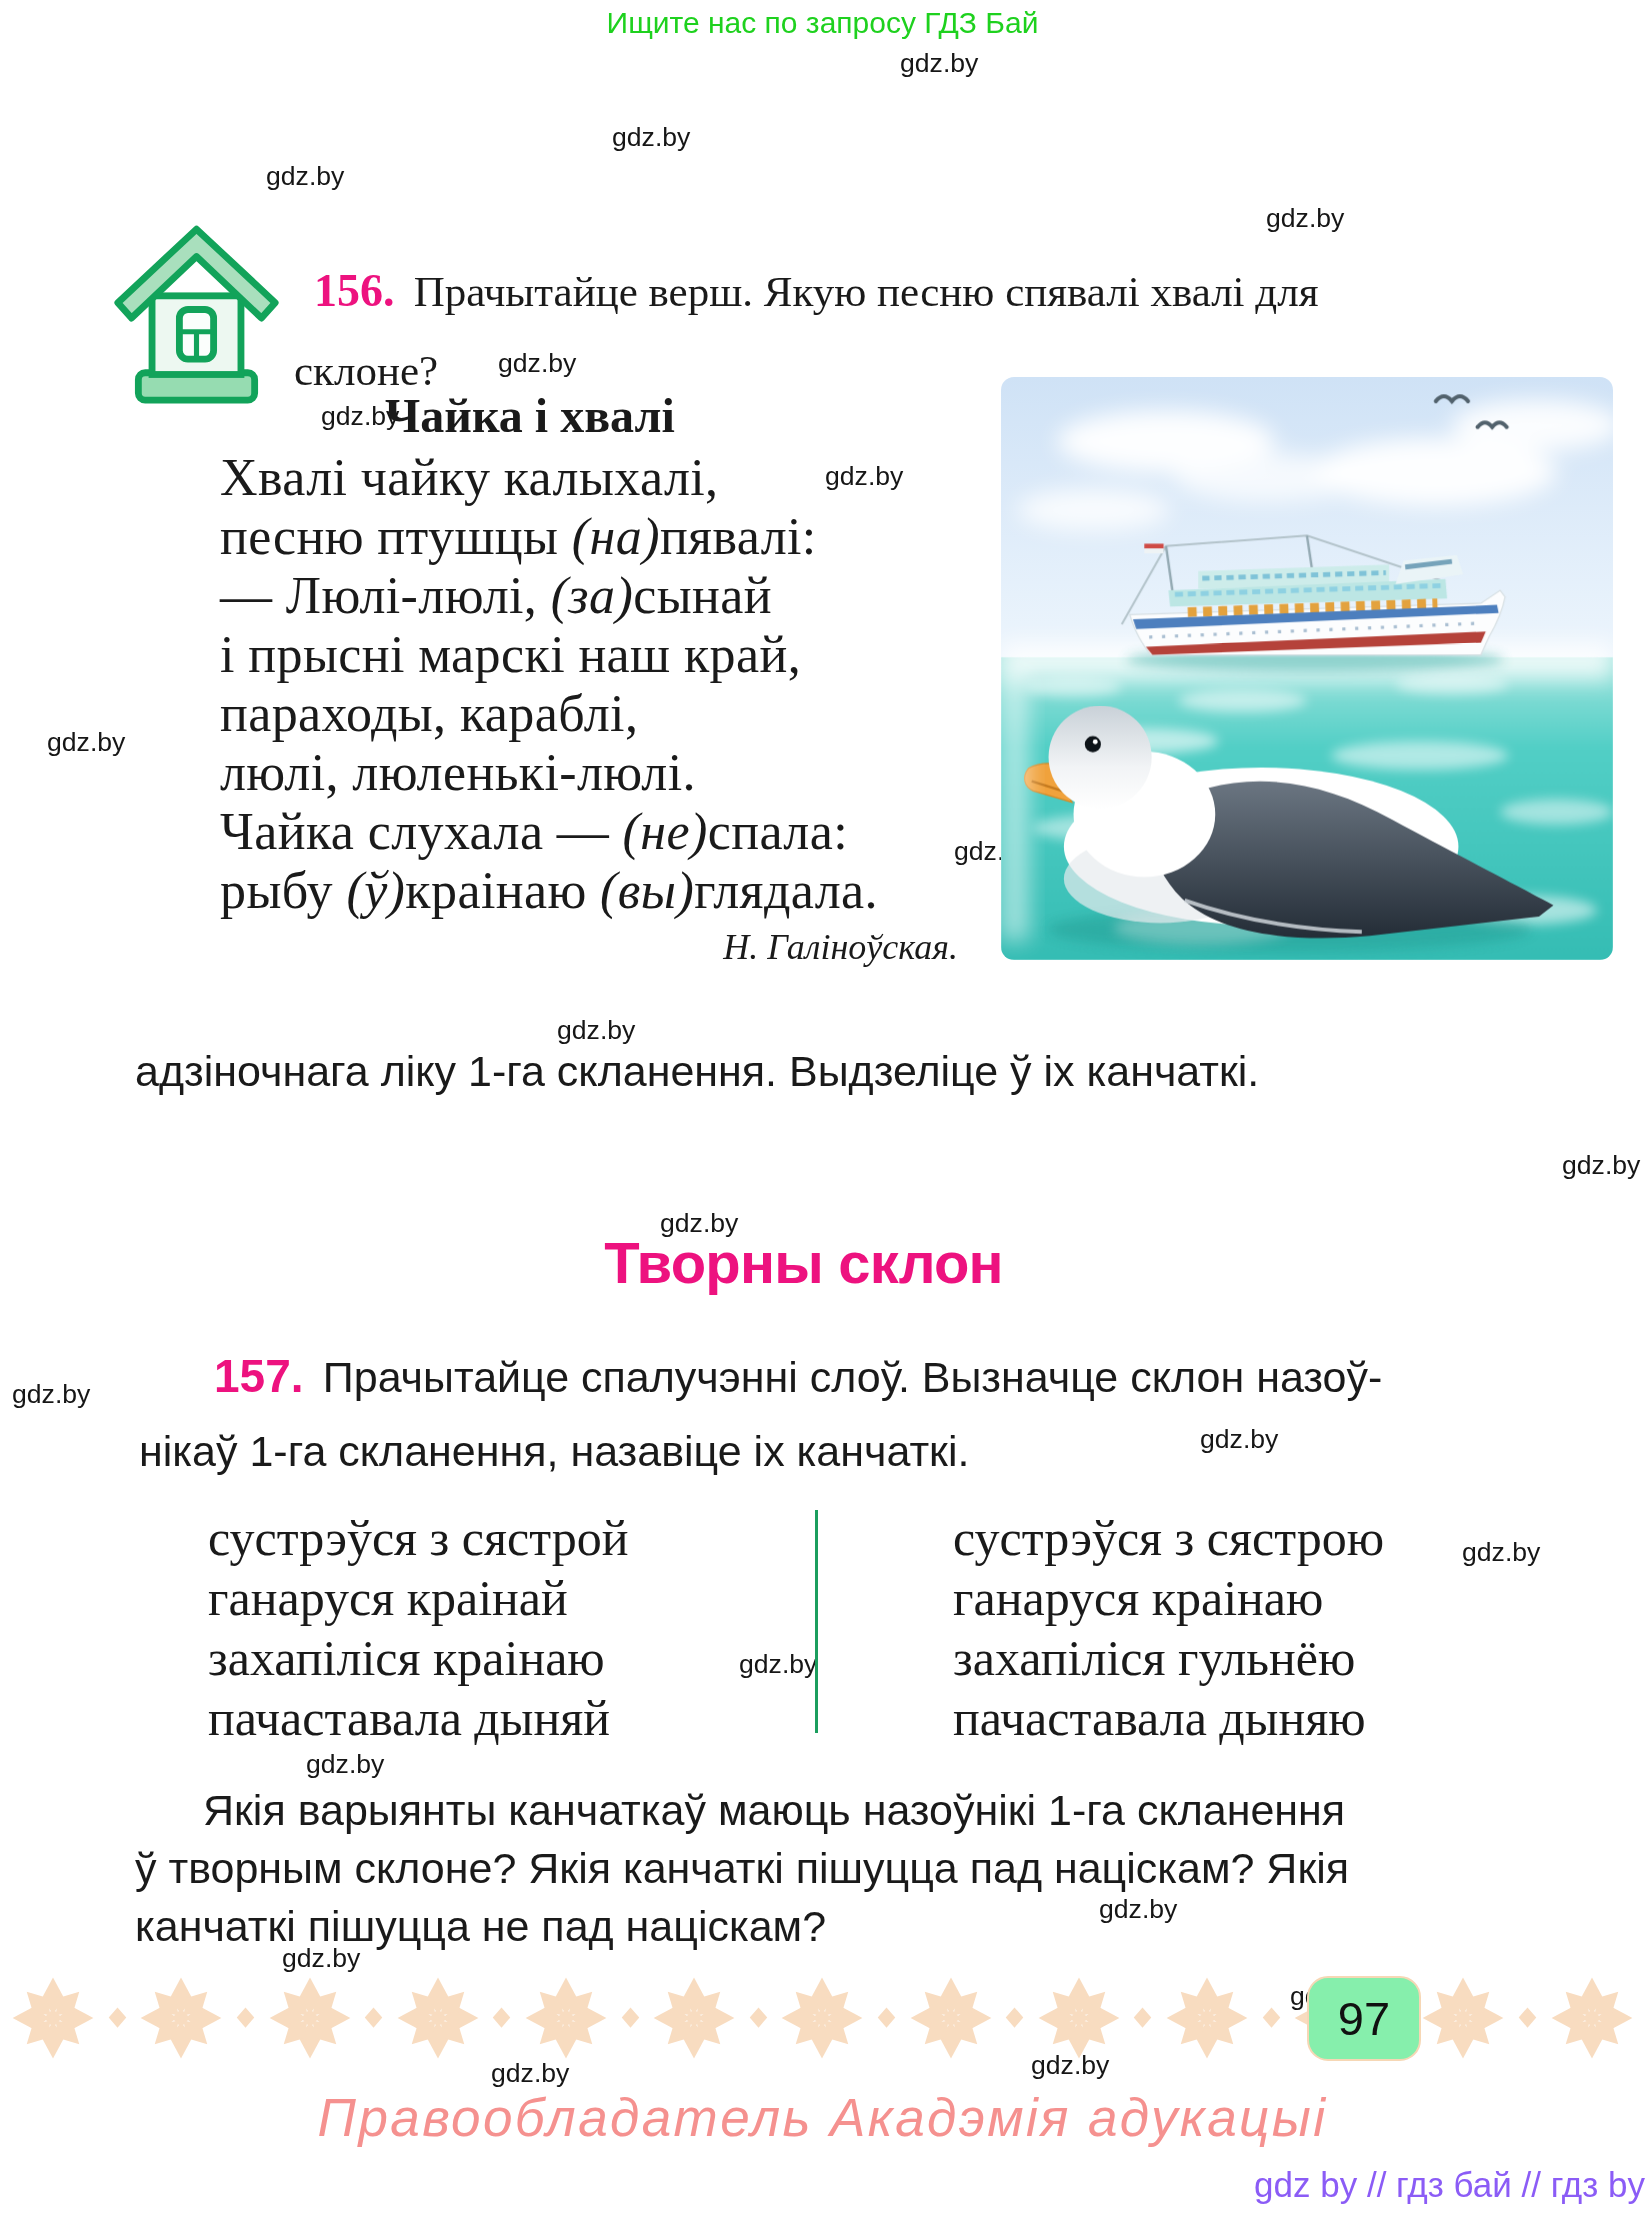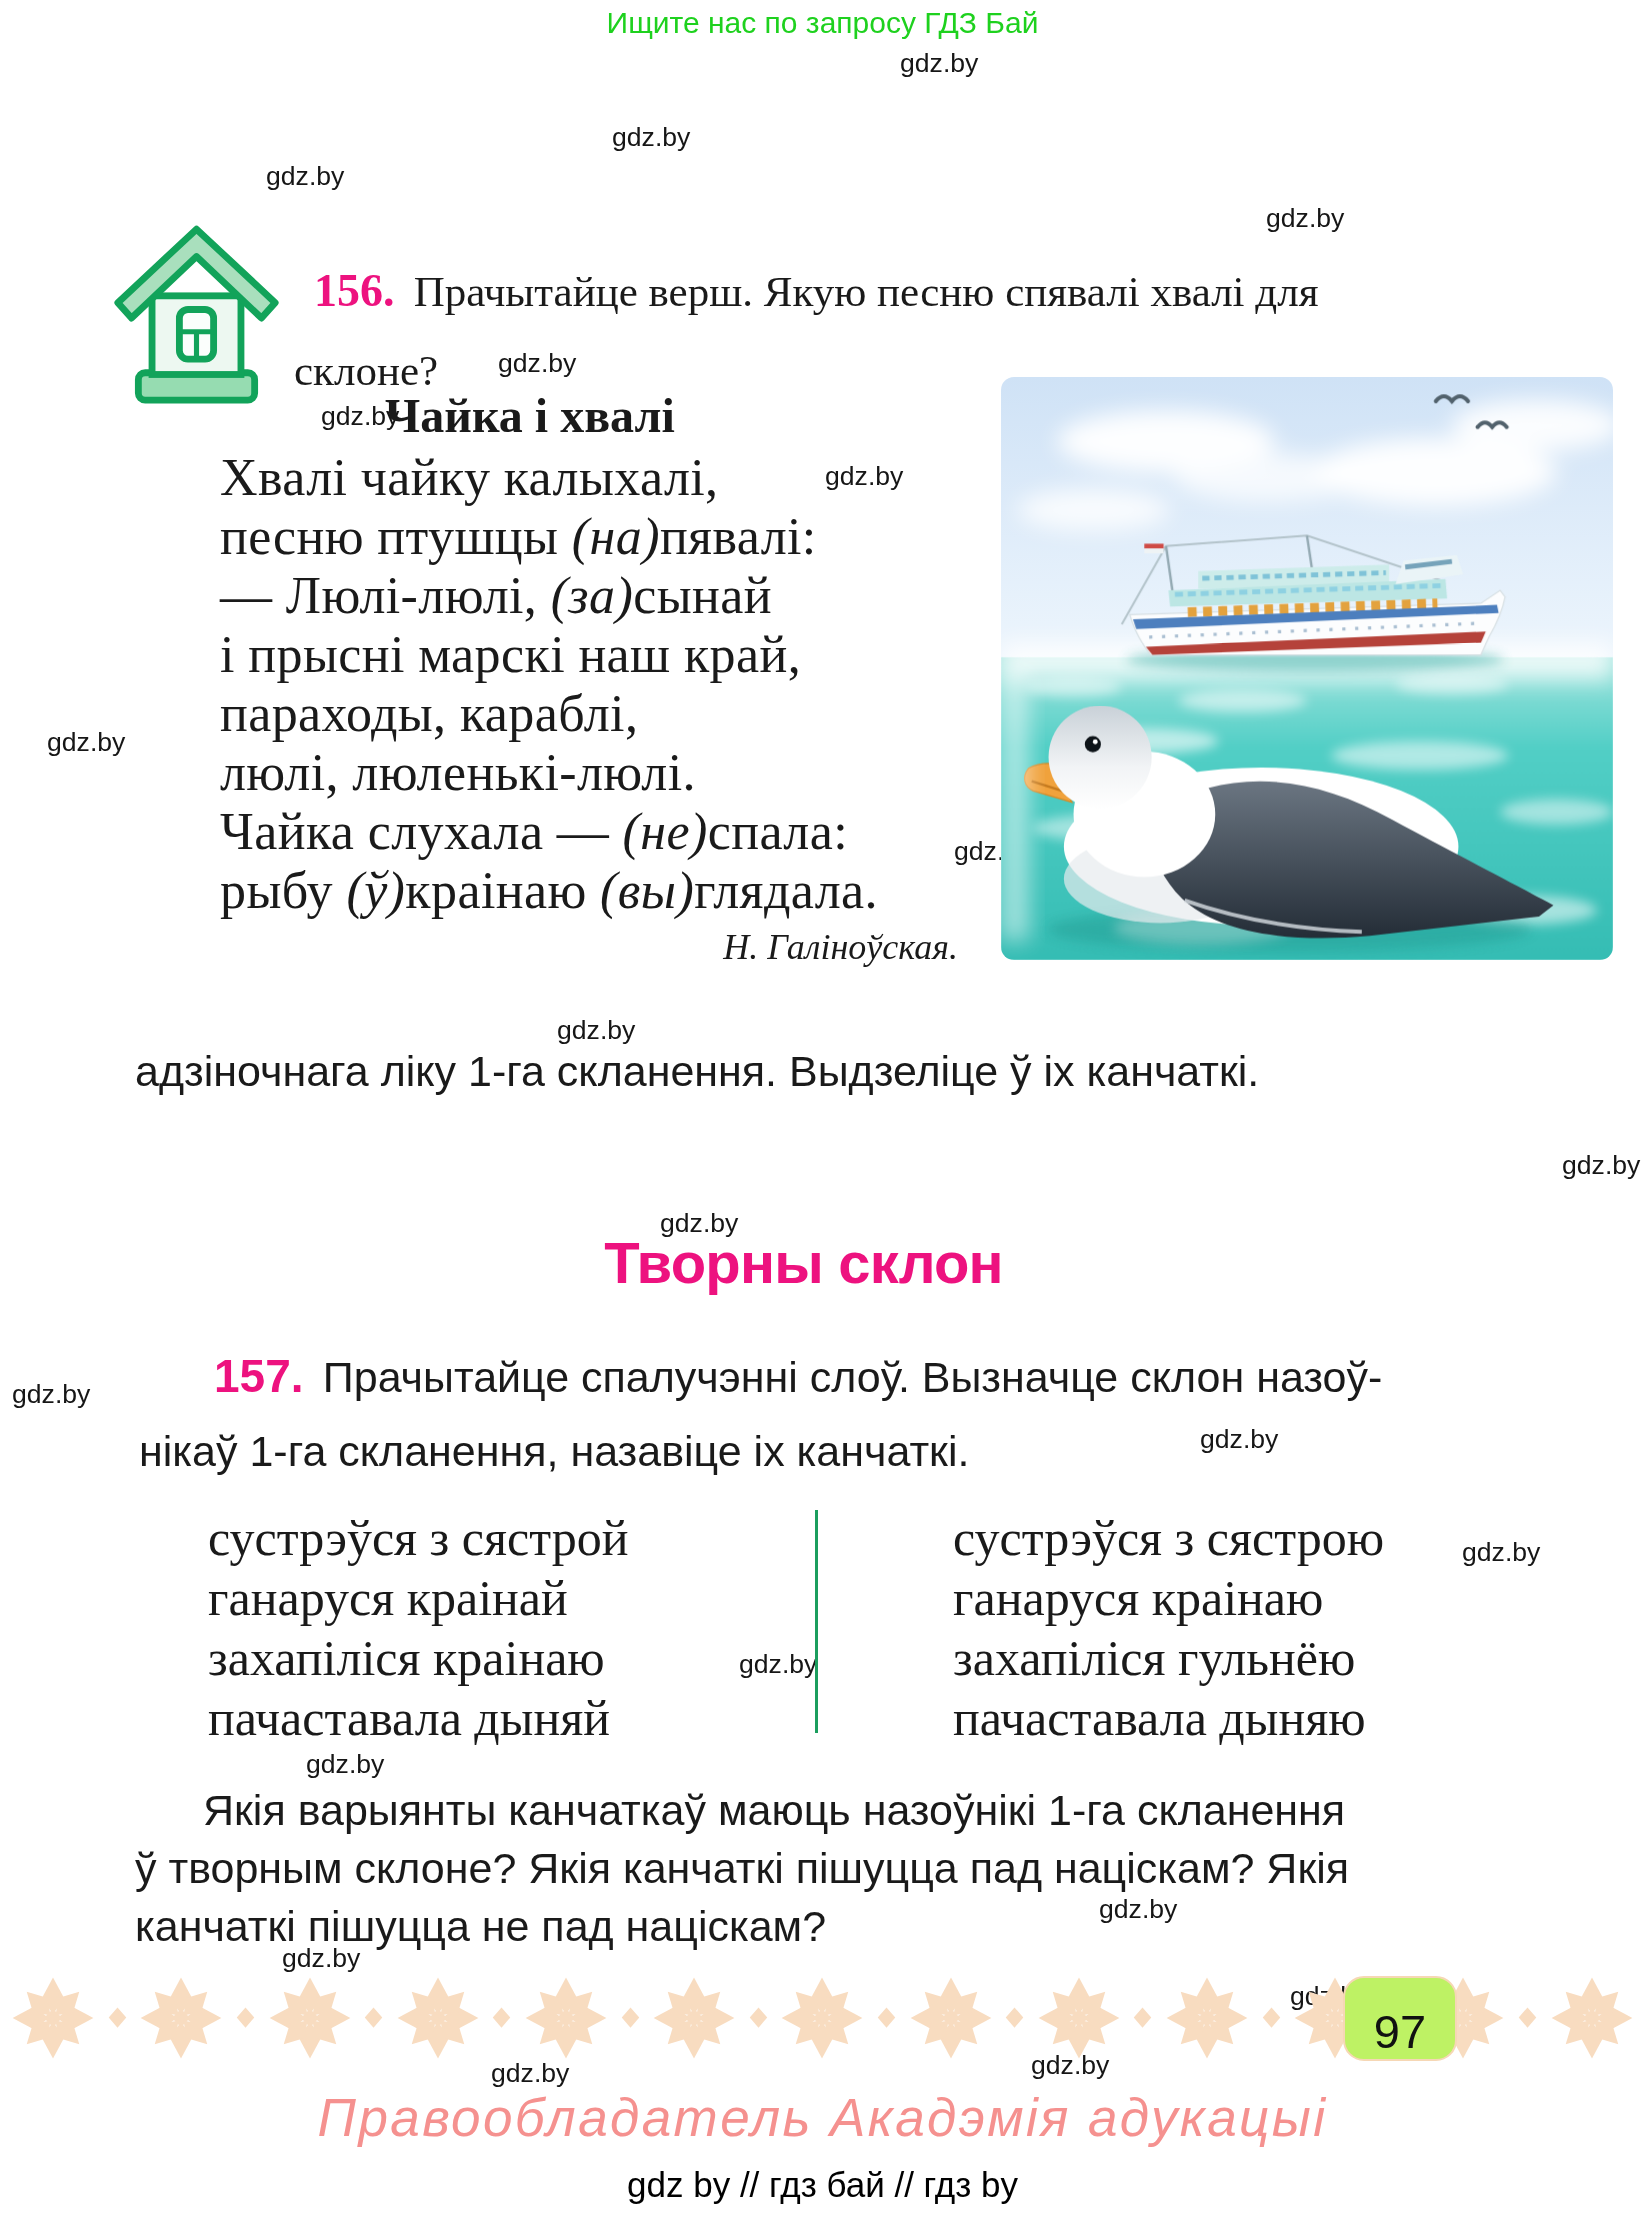--- a/index.html
+++ b/index.html
@@ -32,27 +32,27 @@
            font-size:58px;font-weight:bold;color:#ed127f;letter-spacing:-0.8px;}
   .col{position:absolute;top:1508px;font-size:50px;line-height:60px;
        font-family:"Liberation Serif",serif;}
   .col.left{left:208px;}
   .col.right{left:953px;}
   .divider{position:absolute;left:815px;top:1510px;width:3.2px;height:223px;background:#1b9e5e;}
   .ornament{position:absolute;left:0;top:1975px;width:100%;height:85px;display:flex;
             align-items:center;justify-content:space-between;padding:0 11.3px;box-sizing:border-box;}
   .ornament .star{width:84px;height:84px;flex:0 0 auto;}
   .ornament .dia{width:27px;height:27px;flex:0 0 auto;}
-  .badge{position:absolute;left:1343px;top:1976px;width:110px;height:81px;background:#bef264;
-         border:2.4px solid #f6d7b5;border-radius:21px;display:flex;align-items:flex-end;
+  .badge{position:absolute;left:1307px;top:1976px;width:110px;height:81px;background:#86efac;
+         border:2.4px solid #f6d7b5;border-radius:21px;display:flex;align-items:center;
          justify-content:center;font-size:47px;color:#111;}
   .footer-pink{position:absolute;left:0;top:2087px;width:100%;text-align:center;font-size:53px;
                font-style:italic;color:#f5918f;letter-spacing:2.4px;}
-  .footer-links{position:absolute;left:0;top:2165px;width:100%;text-align:center;font-size:35px;
-                color:#000000;}
+  .footer-links{position:absolute;left:0;top:2165px;width:100%;text-align:right;font-size:35px;
+                color:#8b5cf6;}
   .hidden-defs{position:absolute;width:0;height:0;overflow:hidden;}
 </style>
 </head>
 <body>
 
 <svg class="hidden-defs" aria-hidden="true">
   <defs>
     <symbol id="star8" viewBox="-52 -52 104 104">
       <g fill="#f8dcc0">
         <polygon points="0,-50 14,-24 0,-5 -14,-24"></polygon>

